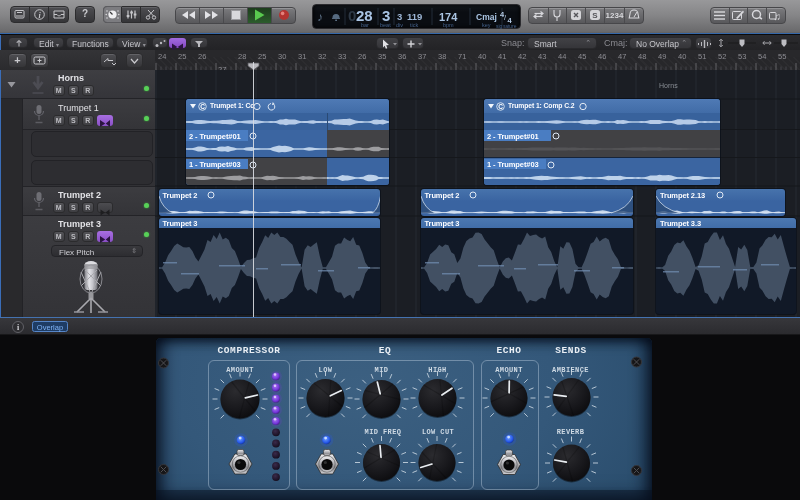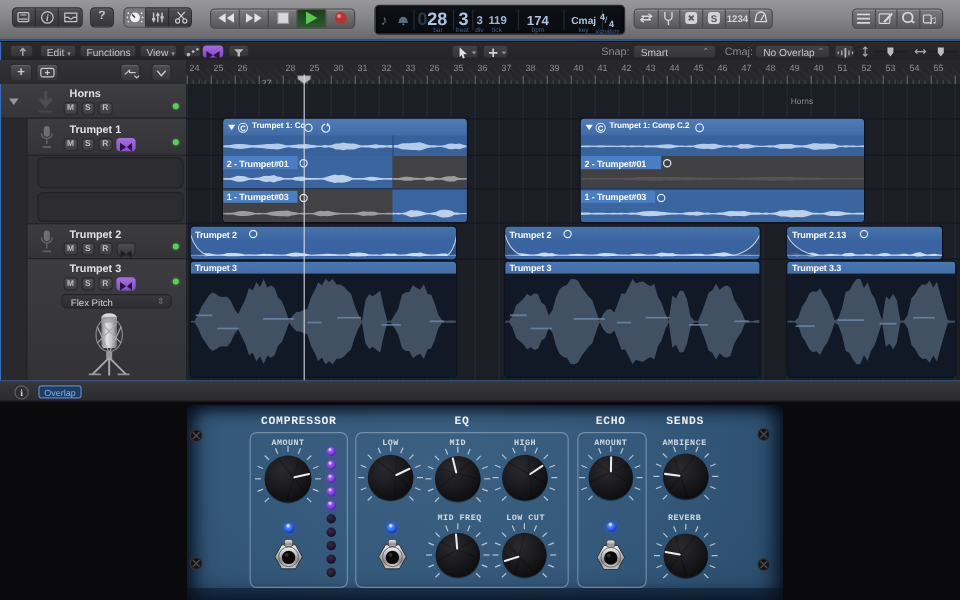--- a/index.html
+++ b/index.html
@@ -416,21 +416,21 @@
     <div class="rlab" style="left:103px;top:2px">25</div>
     <div class="rlab" style="left:123px;top:2px">30</div>
     <div class="rlab" style="left:143px;top:2px">31</div>
     <div class="rlab" style="left:163px;top:2px">32</div>
     <div class="rlab" style="left:183px;top:2px">33</div>
     <div class="rlab" style="left:203px;top:2px">26</div>
     <div class="rlab" style="left:223px;top:2px">35</div>
     <div class="rlab" style="left:243px;top:2px">36</div>
     <div class="rlab" style="left:263px;top:2px">37</div>
     <div class="rlab" style="left:283px;top:2px">38</div>
-    <div class="rlab" style="left:303px;top:2px">39</div>
+    <div class="rlab" style="left:303px;top:2px">71</div>
     <div class="rlab" style="left:323px;top:2px">40</div>
     <div class="rlab" style="left:343px;top:2px">41</div>
     <div class="rlab" style="left:363px;top:2px">42</div>
     <div class="rlab" style="left:383px;top:2px">43</div>
     <div class="rlab" style="left:403px;top:2px">44</div>
     <div class="rlab" style="left:423px;top:2px">45</div>
     <div class="rlab" style="left:443px;top:2px">46</div>
     <div class="rlab" style="left:463px;top:2px">47</div>
     <div class="rlab" style="left:483px;top:2px">48</div>
     <div class="rlab" style="left:503px;top:2px">49</div>
@@ -690,21 +690,21 @@
       <div class="abs" style="left:143px;top:16px;width:5px;height:5px;border-radius:2.5px;background:#58d058;box-shadow:0 0 2px #3fae3f"></div>
     </div>
     <div class="abs" style="left:0;top:29px;width:22px;height:218px;background:#29292c;border-right:1px solid #222226"></div>
     <div class="abs" style="left:22px;top:29px;width:132px;height:30.5px;background:linear-gradient(#3c3c40,#343438);border-bottom:1px solid #232327">
       <svg class="abs" style="left:8px;top:4px" width="16" height="22">
         <rect x="5.5" y="2" width="5" height="9" rx="2.5" fill="#6e6e74"></rect>
         <path d="M3.5 8 a4.5 4.5 0 0 0 9 0" fill="none" stroke="#63636a" stroke-width="1.2"></path>
         <line x1="8" y1="13" x2="8" y2="17" stroke="#63636a" stroke-width="1.2"></line>
         <line x1="4.5" y1="19.5" x2="11.5" y2="19.5" stroke="#5c5c62" stroke-width="1.5"></line>
       </svg>
-      <div class="abs" style="left:35px;top:4px;color:#e2e2e6;font-size:9px;font-weight:bold">Trumpet 1</div>
+      <div class="abs" style="left:35px;top:4px;color:#e2e2e6;font-size:9px;font-weight:normal">Trumpet 1</div>
       <div class="mbtn" style="left:30px;top:16px">M</div>
       <div class="mbtn" style="left:44.5px;top:16px">S</div>
       <div class="mbtn" style="left:59px;top:16px">R</div>
       <div class="abs" style="left:73.5px;top:16px;width:16px;height:11px;border-radius:3px;background:linear-gradient(#a86fe2,#8a4fc6)"><svg width="16" height="11">
           <path d="M3 2 L8.2 5.5 L3 9 z M13 2 L8.8 5.5 L13 9 z" fill="#2a1440"></path>
         </svg></div>
       <div class="abs" style="left:121px;top:17px;width:5px;height:5px;border-radius:2.5px;background:#58d058;box-shadow:0 0 2px #3fae3f"></div>
     </div>
     <div class="abs" style="left:22px;top:59.5px;width:132px;height:57px;background:#313135"></div>
     <div class="abs" style="left:30px;top:61px;width:122px;height:26px;background:#2d2d31;border:1.5px solid #222226;border-radius:5px"></div>

